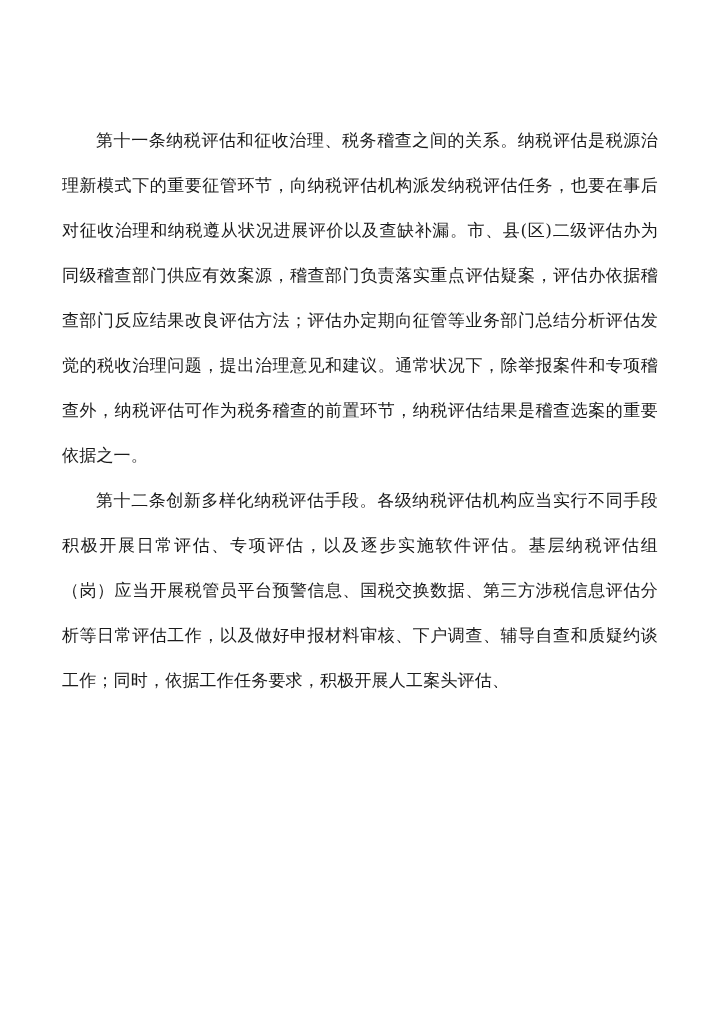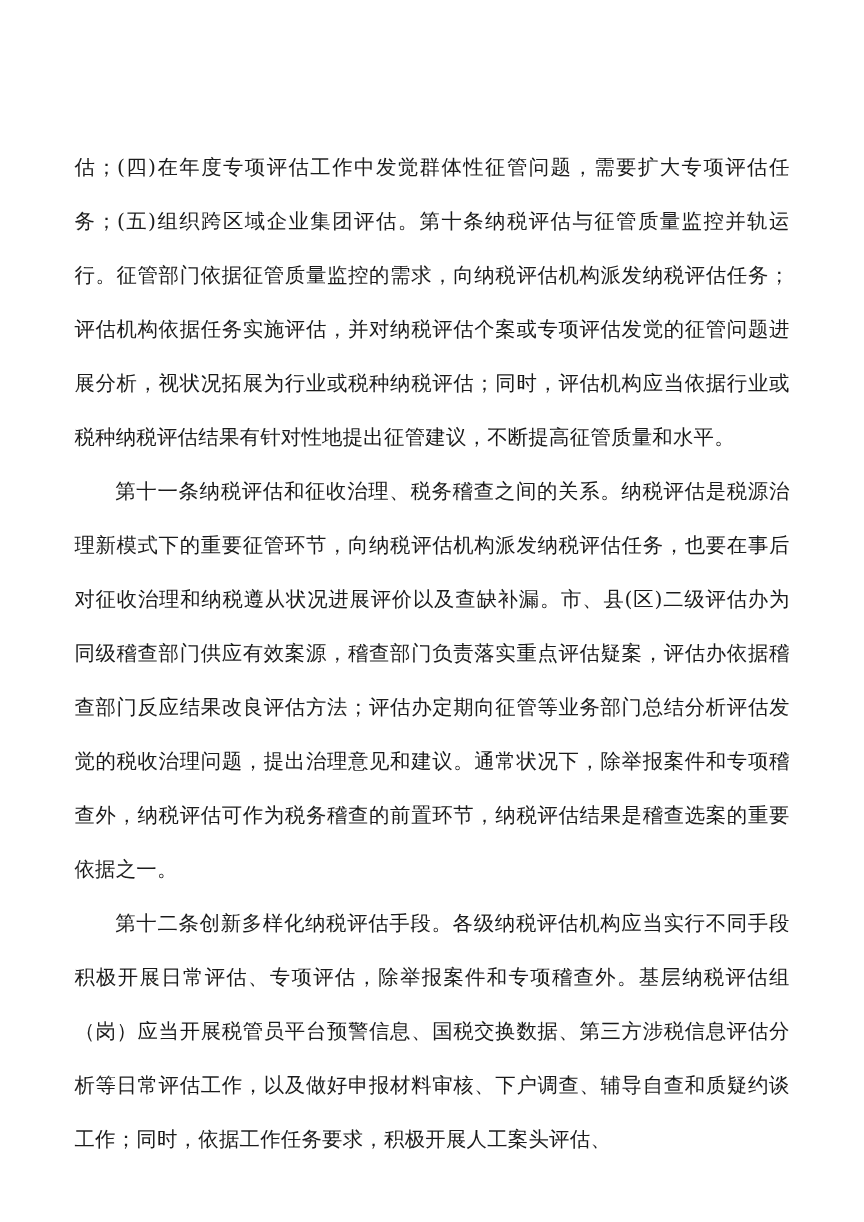--- a/index.html
+++ b/index.html
@@ -37,17 +37,16 @@
   }
   .para.indent {
     text-indent: 34px;
   }
 </style>
 </head>
 <body>
 
 <div class="page">
   <div class="doc-body">
-    <p class="para">估；(四)在年度专项评估工作中发觉群体性征管问题，需要扩大专项评估任务；(五)组织跨区域企业集团评估。第十条纳税评估与征管质量监控并轨运行。征管部门依据征管质量监控的需求，向纳税评估机构派发纳税评估任务；评估机构依据任务实施评估，并对纳税评估个案或专项评估发觉的征管问题进展分析，视状况拓展为行业或税种纳税评估；同时，评估机构应当依据行业或税种纳税评估结果有针对性地提出征管建议，不断提高征管质量和水平。</p>
     <p class="para indent">第十一条纳税评估和征收治理、税务稽查之间的关系。纳税评估是税源治理新模式下的重要征管环节，向纳税评估机构派发纳税评估任务，也要在事后对征收治理和纳税遵从状况进展评价以及查缺补漏。市、县(区)二级评估办为同级稽查部门供应有效案源，稽查部门负责落实重点评估疑案，评估办依据稽查部门反应结果改良评估方法；评估办定期向征管等业务部门总结分析评估发觉的税收治理问题，提出治理意见和建议。通常状况下，除举报案件和专项稽查外，纳税评估可作为税务稽查的前置环节，纳税评估结果是稽查选案的重要依据之一。</p>
-    <p class="para indent">第十二条创新多样化纳税评估手段。各级纳税评估机构应当实行不同手段积极开展日常评估、专项评估，除举报案件和专项稽查外。基层纳税评估组（岗）应当开展税管员平台预警信息、国税交换数据、第三方涉税信息评估分析等日常评估工作，以及做好申报材料审核、下户调查、辅导自查和质疑约谈工作；同时，依据工作任务要求，积极开展人工案头评估、</p>
+    <p class="para indent">第十二条创新多样化纳税评估手段。各级纳税评估机构应当实行不同手段积极开展日常评估、专项评估，以及逐步实施软件评估。基层纳税评估组（岗）应当开展税管员平台预警信息、国税交换数据、第三方涉税信息评估分析等日常评估工作，以及做好申报材料审核、下户调查、辅导自查和质疑约谈工作；同时，依据工作任务要求，积极开展人工案头评估、</p>
   </div>
 </div>
 
 </body></html>

